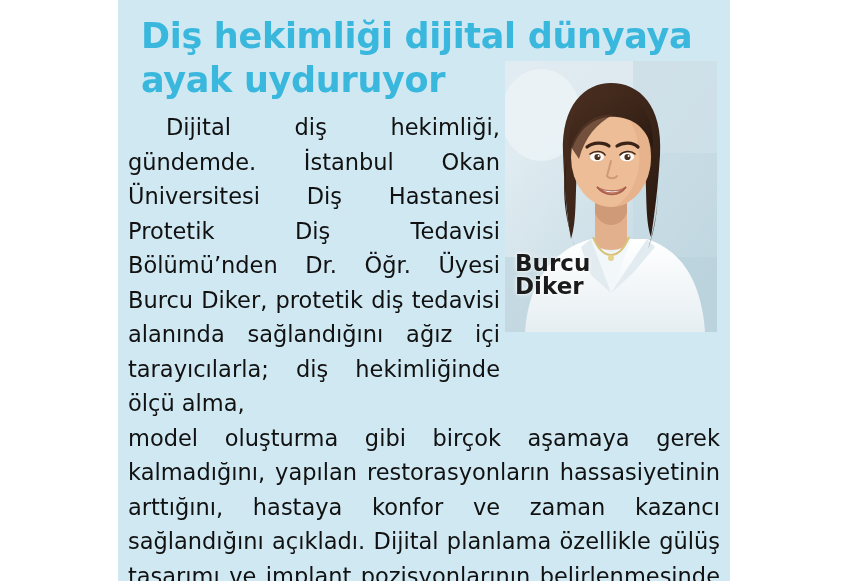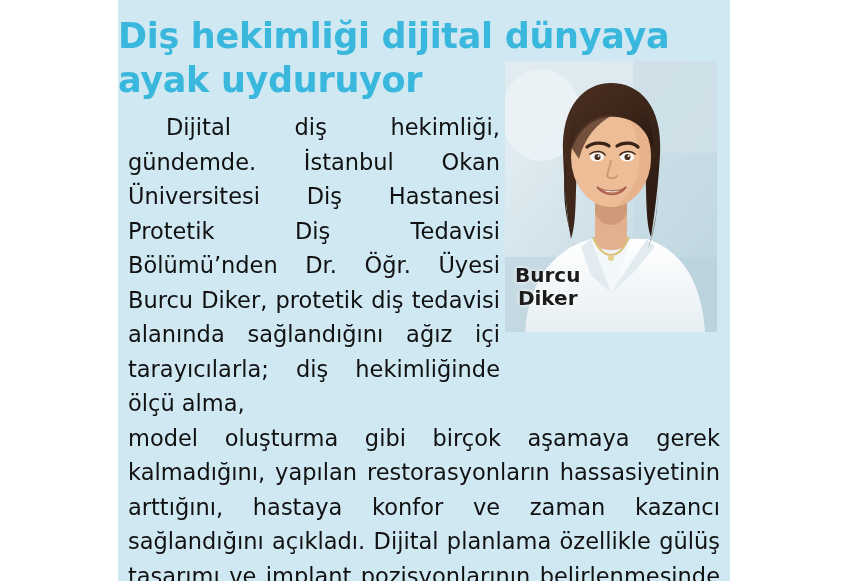--- a/index.html
+++ b/index.html
@@ -31,21 +31,21 @@
   .tint-panel-lower {
     position: absolute;
     left: 118px;
     top: 338px;
     width: 612px;
     height: 243px;
     background: #cfe8f2;
   }
   .headline {
     position: absolute;
-    left: 118px;
+    left: 141px;
     top: 14px;
     width: 585px;
     font-family: "DejaVu Sans", sans-serif;
     font-weight: bold;
     font-size: 35px;
     line-height: 44px;
     letter-spacing: -0.3px;
     color: #3ab7dd;
   }
   
@@ -57,29 +57,28 @@
     height: 271px;
     overflow: hidden;
     background: #cfe3ea;
   }
   .photo svg {
     display: block;
   }
   .photo-caption {
     position: absolute;
     left: 515px;
-    top: 264px;
+    top: 252px;
     font-family: "DejaVu Sans", sans-serif;
     font-weight: bold;
-    font-size: 20px;
+    font-size: 23px;
     line-height: 23px;
     color: #1b1b1b;
     text-shadow: 0 0 3px rgba(255,255,255,0.85), 0 0 6px rgba(255,255,255,0.7);
     white-space: pre-line;
-    text-align: center;
   }
   
   .body-text {
     position: absolute;
     left: 128px;
     top: 110px;
     width: 592px;
     font-family: "DejaVu Sans", sans-serif;
     font-size: 22.5px;
     line-height: 34.5px;

